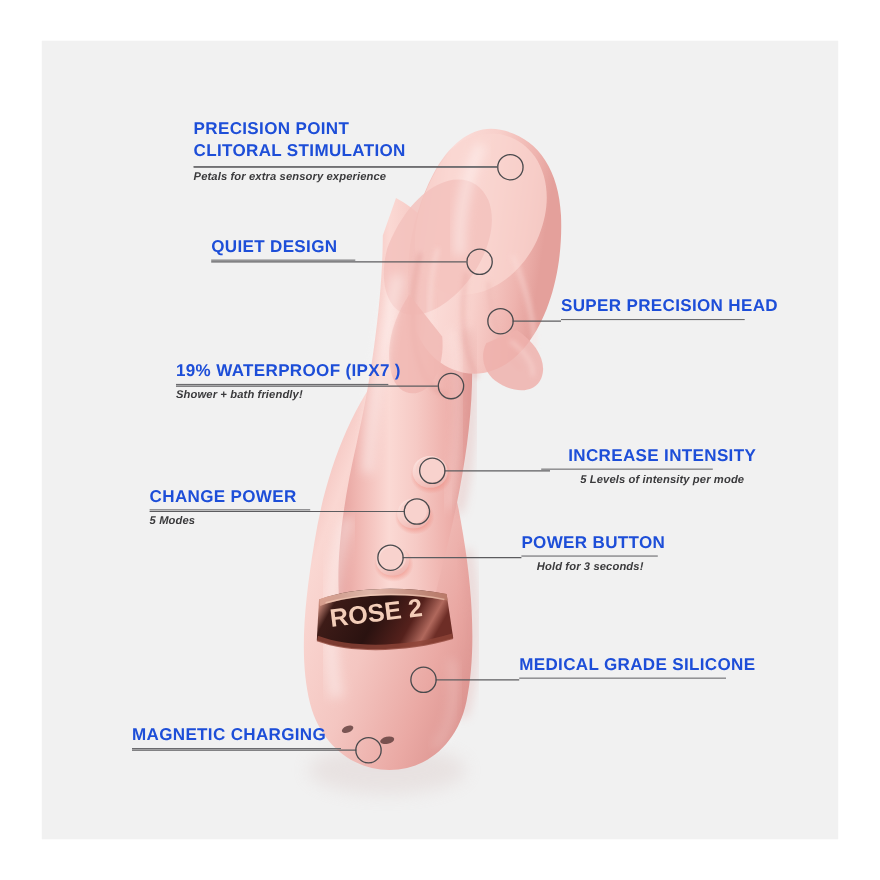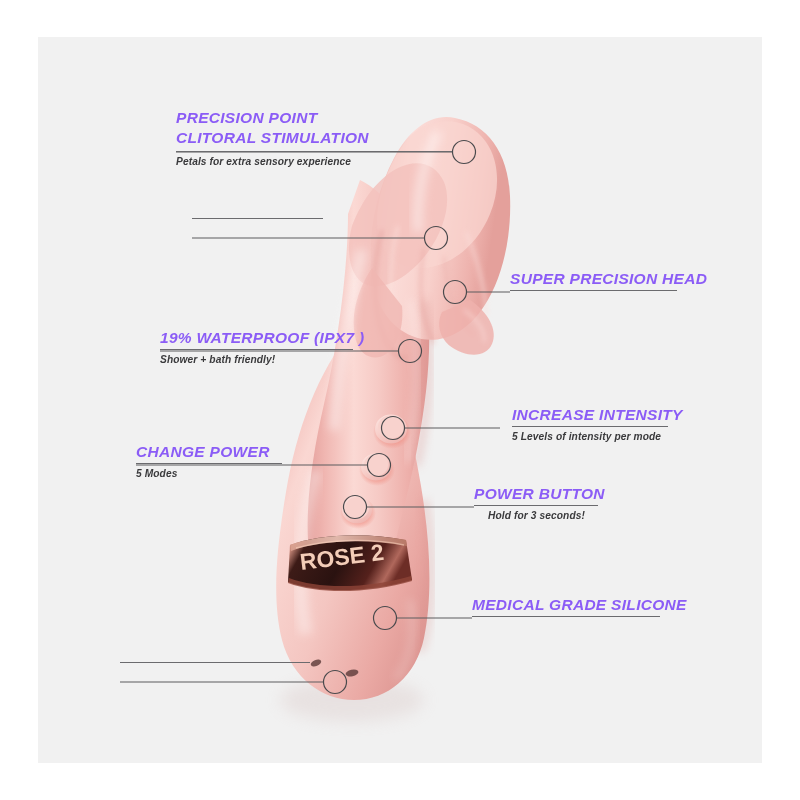--- a/index.html
+++ b/index.html
@@ -37,25 +37,24 @@
     left: 0; top: 0;
     width: 800px; height: 800px;
   }
 
   
   .callout {
     position: absolute;
     white-space: nowrap;
   }
   .callout .heading {
-    font-style: italic;
     font-weight: bold;
     font-size: 15.5px;
     letter-spacing: 0.3px;
-    color: #8b5cf6;
+    color: #1d4ed8;
     line-height: 1.18;
     display: block;
   }
   .callout .heading.two-line {
     line-height: 1.32;
   }
   .callout .sub {
     font-style: italic;
     font-weight: bold;
     font-size: 10.2px;
@@ -300,45 +299,47 @@
   </svg>
 
   <div class="callout" style="left:176px; top:108px; width:300px;">
     <span class="heading two-line">PRECISION POINT</span>
     <span class="heading two-line">CLITORAL STIMULATION</span>
     <div class="rule" style="width:276px;"></div>
     <span class="sub">Petals for extra sensory experience</span>
   </div>
 
   <div class="callout" style="left:192px; top:216px; width:200px;">
+    <span class="heading">QUIET DESIGN</span>
     <div class="rule" style="width:131px;"></div>
   </div>
 
   <div class="callout" style="left:160px; top:329px; width:280px;">
     <span class="heading">19% WATERPROOF (IPX7 )</span>
     <div class="rule" style="width:193px;"></div>
     <span class="sub">Shower + bath friendly!</span>
   </div>
 
   <div class="callout" style="left:136px; top:443px; width:240px;">
     <span class="heading">CHANGE POWER</span>
     <div class="rule" style="width:146px;"></div>
     <span class="sub">5 Modes</span>
   </div>
 
   <div class="callout" style="left:120px; top:660px; width:240px;">
+    <span class="heading">MAGNETIC CHARGING</span>
     <div class="rule" style="width:190px;"></div>
   </div>
 
   <div class="callout align-right" style="left:510px; top:270px; width:200px;">
     <span class="heading">SUPER PRECISION HEAD</span>
     <div class="rule" style="width:167px;"></div>
   </div>
 
-  <div class="callout align-right" style="left:512px; top:406px; width:220px;">
+  <div class="callout align-right" style="left:492px; top:406px; width:220px;text-align:center;">
     <span class="heading">INCREASE INTENSITY</span>
     <div class="rule" style="width:156px;"></div>
     <span class="sub" style="margin-left:0;">5 Levels of intensity per mode</span>
   </div>
 
   <div class="callout align-right" style="left:474px; top:485px; width:200px;">
     <span class="heading">POWER BUTTON</span>
     <div class="rule" style="width:124px;"></div>
     <span class="sub" style="margin-left:14px;">Hold for 3 seconds!</span>
   </div>

